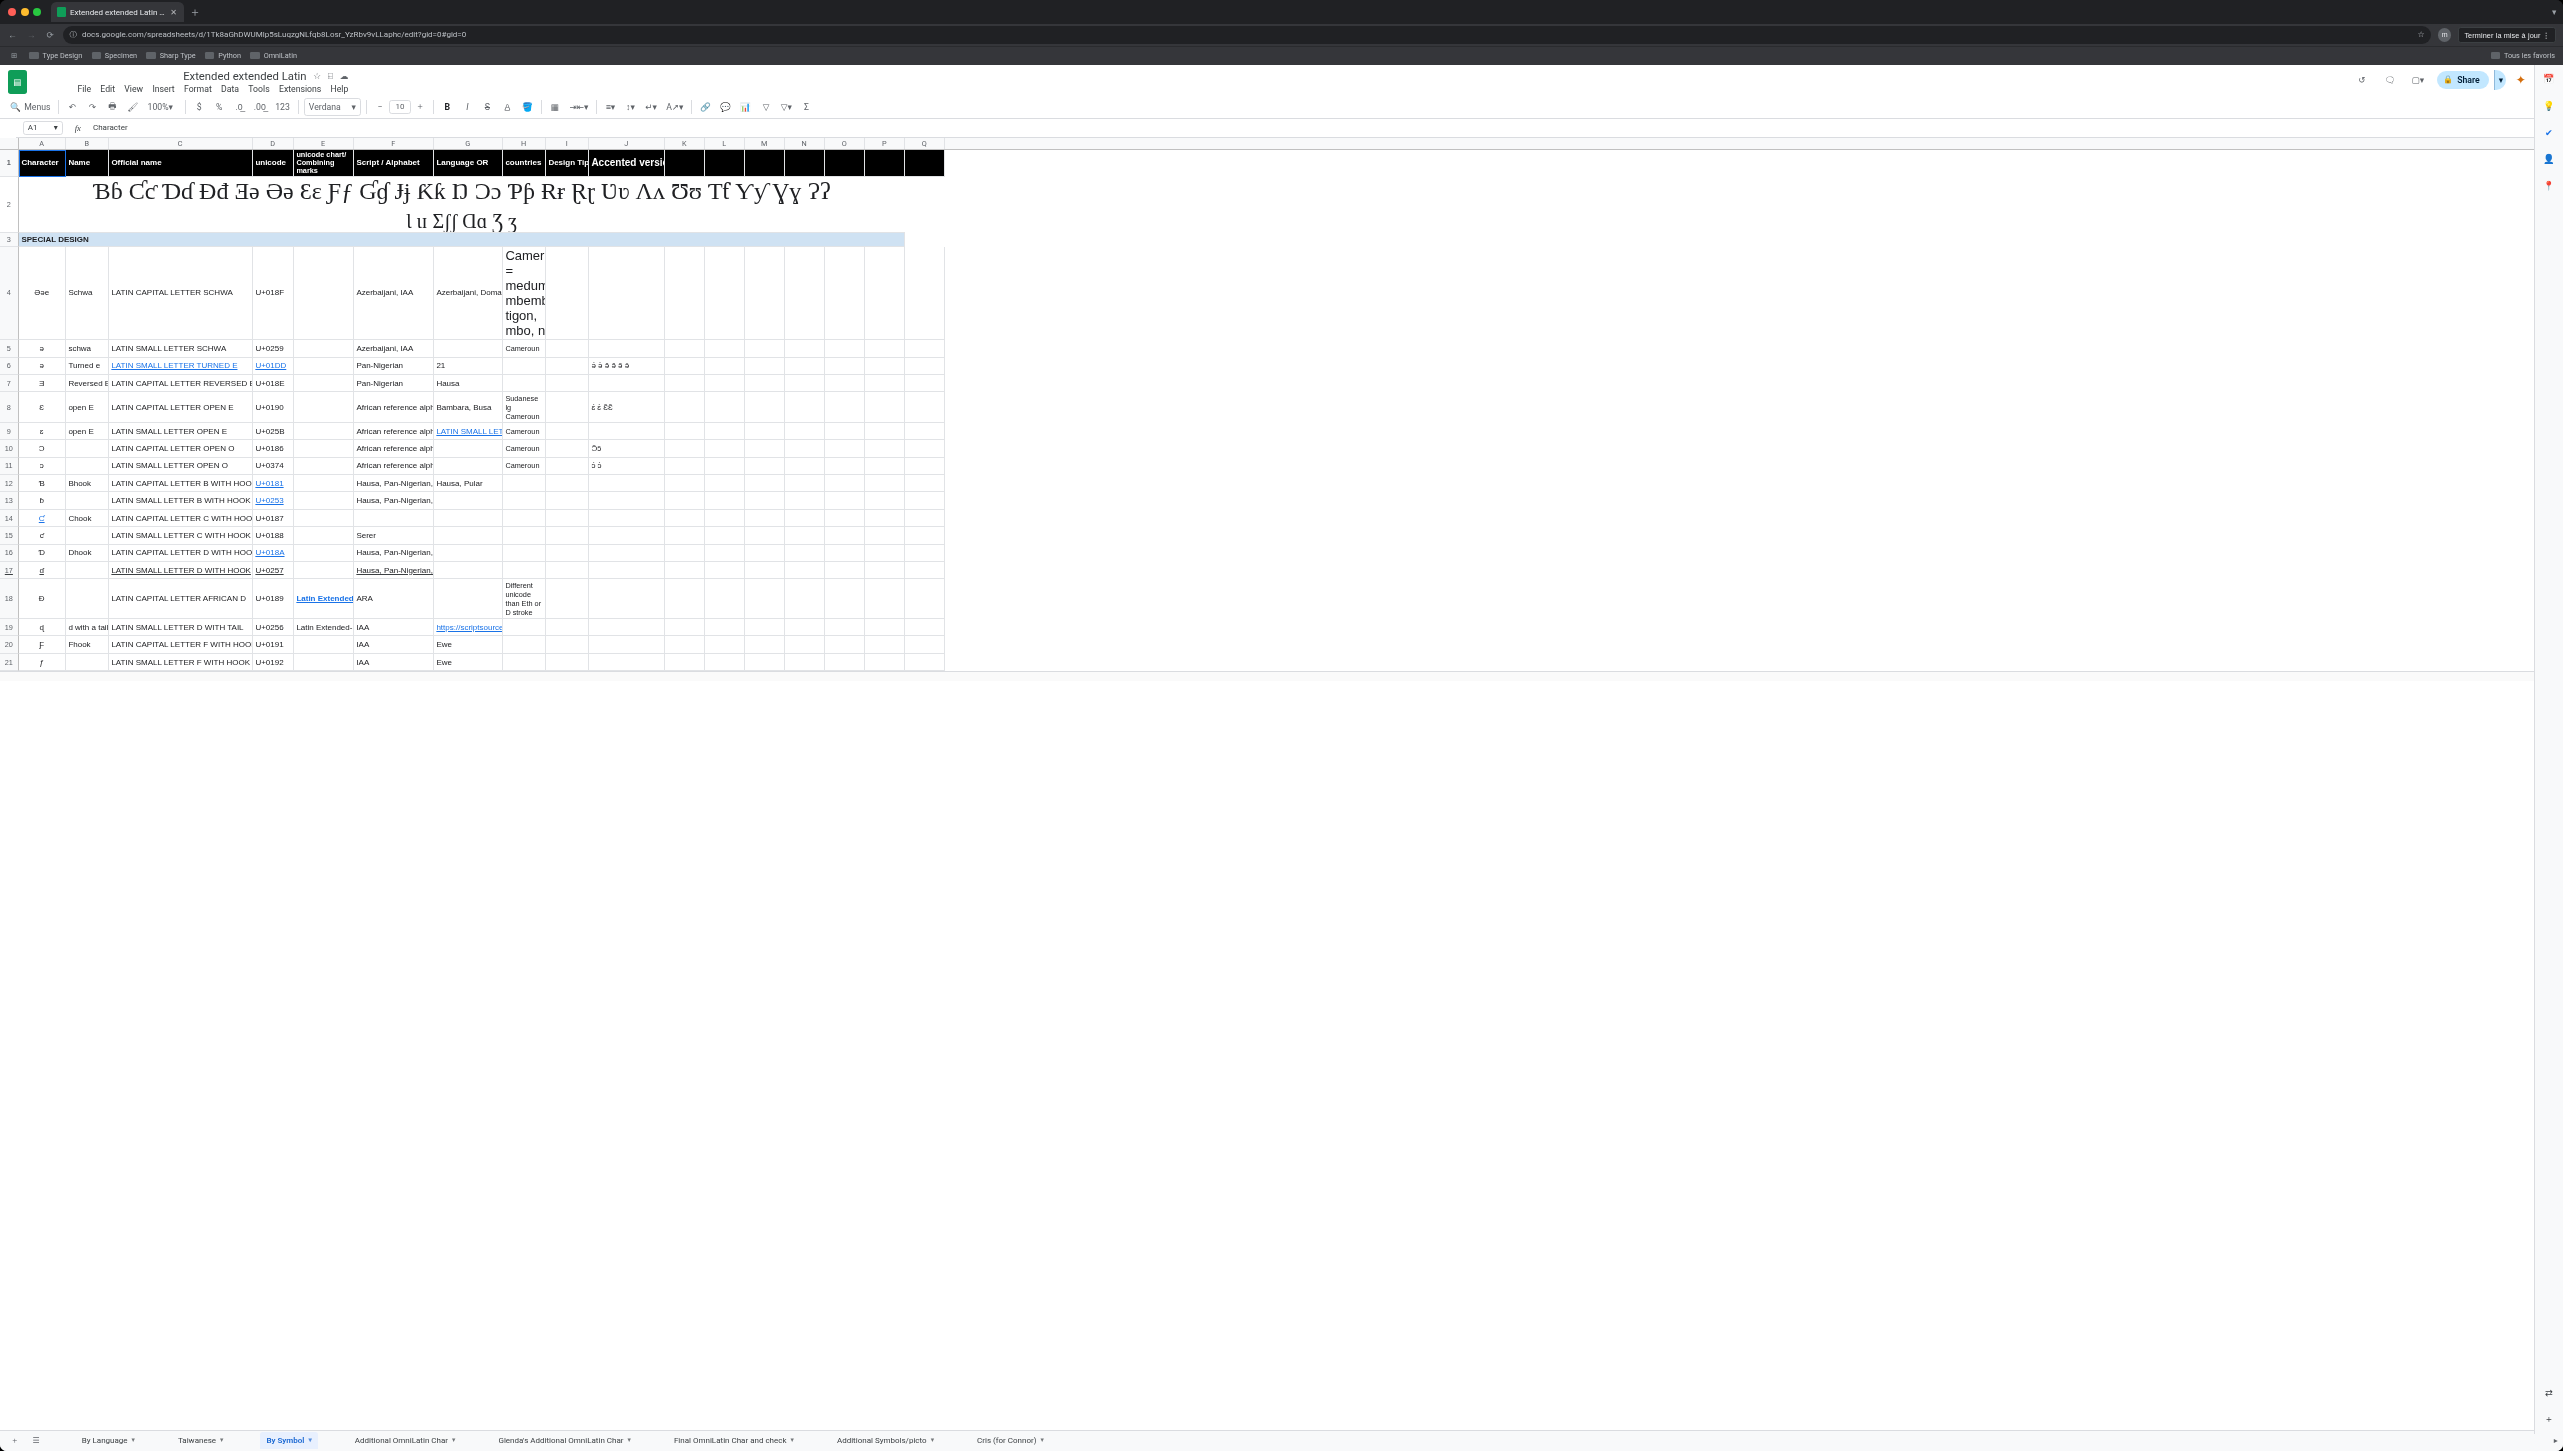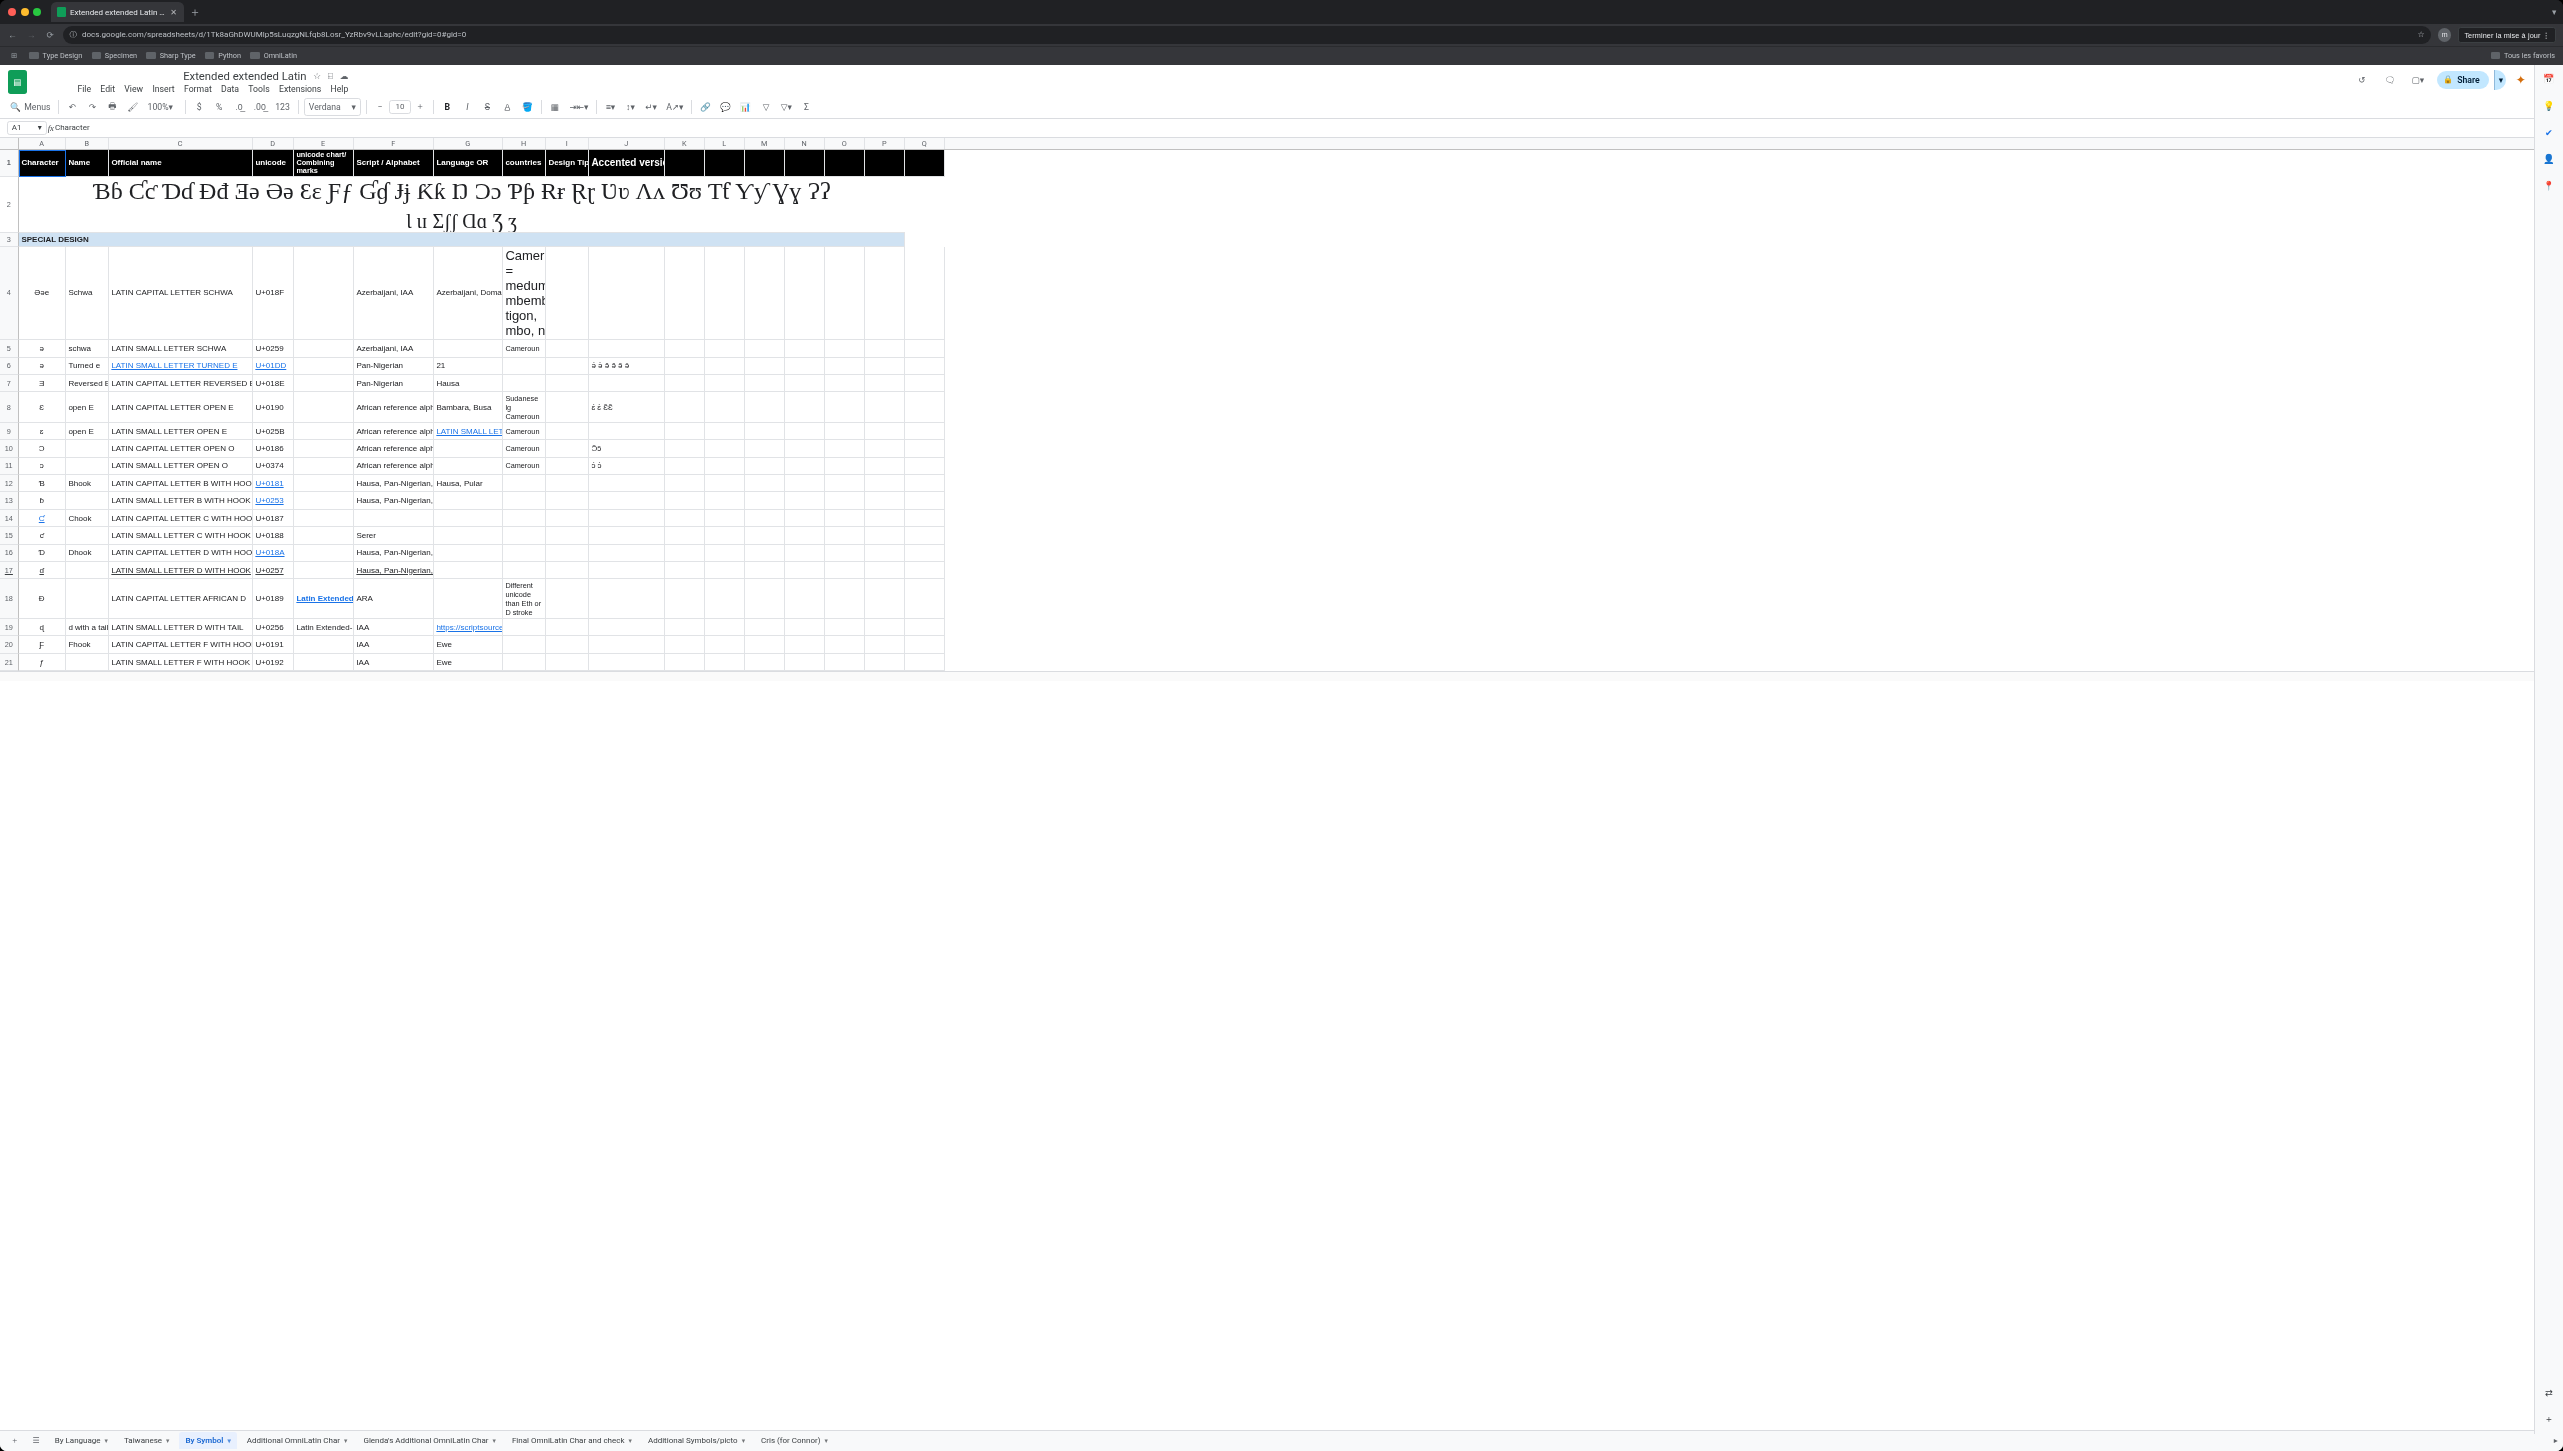--- a/index.html
+++ b/index.html
@@ -165,22 +165,22 @@
     .gs-toolbar .font-size .val {
       width:21.4px;height:14.7px;border:0.7px solid #dadce0;border-radius:2.7px;
       text-align:center;font-size:8px;display:flex;align-items:center;justify-content:center;
     }
     .gs-toolbar .bold { font-weight:700; color:#202124; }
     .gs-toolbar .ital { font-style:italic; }
     .gs-toolbar .collapse { margin-left:auto; }
 
     
     .gs-fxbar {
-      display:flex; align-items:center; gap:1px;
-      padding:1.3px 6.7px; border-bottom:0.7px solid #dadce0;
+      display:flex; align-items:center; gap:12px;
+      padding:1.3px 6.7px; border-bottom:0.7px solid #dadce0;margin-left:16px;
     }
     .gs-fxbar .cellname {
       width:40px; height:14.7px; border:0.7px solid #dadce0; border-radius:2.7px;
       display:flex;align-items:center;padding:0 4px;font-size:8px;
     }
     .gs-fxbar .fx { font-family: "Times New Roman", serif; font-style:italic; }
     .gs-fxbar .val { font-size:8px; }
 
     
     .side-rail {
@@ -282,21 +282,21 @@
       height:21.4px; border-top:0.7px solid #dadce0;
       display:flex; align-items:center; gap:2.7px;
       padding:0 5.3px; background:#f8f9fa; font-size:8px;
     }
     .sheet-tabs .st-btn {
       width:18.7px;height:17.4px;display:flex;align-items:center;
       justify-content:center;border-radius:2.7px;color:#5f6368;
     }
     .sheet-tabs .tab {
       padding:4px 6.7px; border-radius:2.7px 2.7px 0 0;
-      display:flex;align-items:center;gap:4px; color:#3c4043;
+      display:flex;gap:4px; color:#3c4043;margin-left:27px;
     }
     .sheet-tabs .tab.active {
       background:#e8f0fe; color:#1967d2; font-weight:600;
     }
     .sheet-tabs .tab .drop { font-size:6.7px; opacity:.7; }
     .sheet-tabs .more { color:#5f6368; margin-left:auto; }
   </style>
 </head>
 <body>
 

